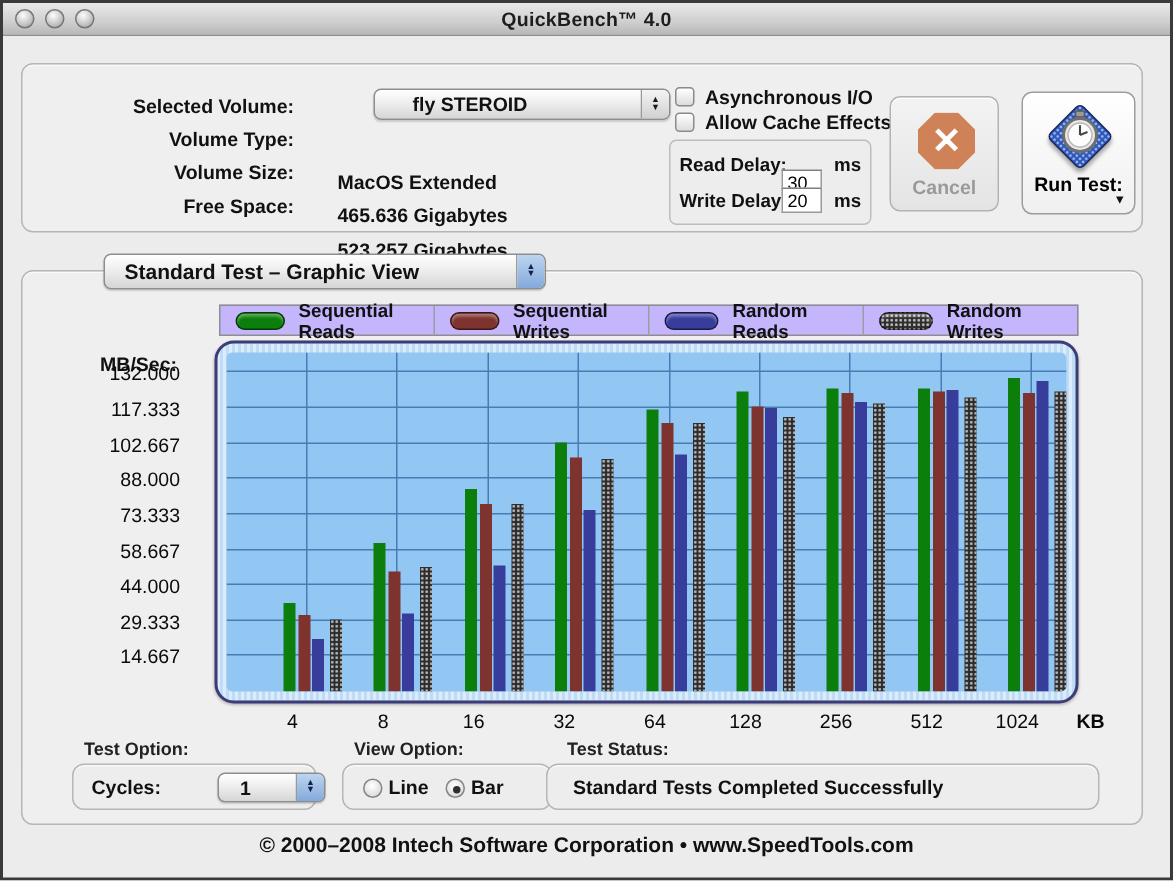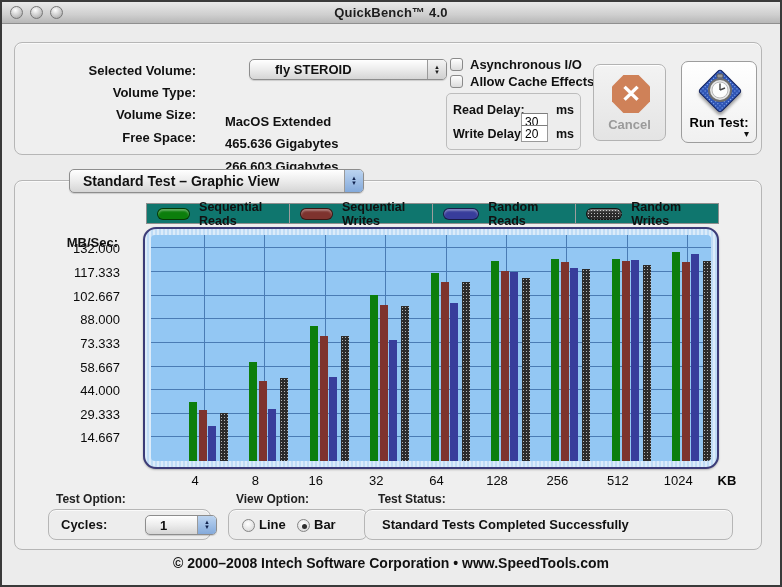--- a/index.html
+++ b/index.html
@@ -55,21 +55,21 @@
     display:flex; align-items:center; justify-content:center;
     color:#fff; font-size:24px; font-weight:700; }
   .diamond { position:absolute; left:22px; top:13px; width:32px; height:32px;
     transform:rotate(45deg); background-color:#2f55b5;
     background-image:radial-gradient(circle, rgba(160,195,255,.9) .8px, transparent .9px);
     background-size:3px 3px; border:1px solid #17265e; border-radius:4px;
     box-shadow:2px 2px 3px rgba(0,0,0,.35); }
   .stopwatch { position:absolute; left:24px; top:11px; }
   .dd-arrow { position:absolute; right:7px; bottom:3px; font-size:10px; color:#111; }
   
-  .legend { position:absolute; display:flex; border:1px solid #8e8e8e; background:#0f766e; }
+  .legend { position:absolute; display:flex; border:1px solid #8e8e8e; background:#c4b5fd; }
   .legend-cell { flex:1; display:flex; align-items:center; gap:9px; padding-left:10px;
     border-left:1px solid #9d9d9d; }
   .legend-cell:first-child { border-left:none; }
   .legend-pill { width:38px; height:12px; border-radius:6px; border:1px solid rgba(0,0,0,.55);
     box-shadow:inset 0 2px 2px rgba(255,255,255,.35); }
   .legend-label { font-size:12.5px; font-weight:600; color:#111; }
   
   .chart-frame { position:absolute; border:2px solid #3c3c78; border-radius:13px;
     background:#bfdcf6;
     background-image:repeating-linear-gradient(90deg, rgba(255,255,255,.45) 0 2px, transparent 2px 4px);
@@ -111,21 +111,21 @@
         </span>
     </div>
 
     <div class="lbl" style="right:565px; top:42px;">Volume Type:</div>
     <div class="val" style="left:210px; top:42px;">MacOS Extended</div>
 
     <div class="lbl" style="right:565px; top:64px;">Volume Size:</div>
     <div class="val" style="left:210px; top:64px;">465.636 Gigabytes</div>
 
     <div class="lbl" style="right:565px; top:87px;">Free Space:</div>
-    <div class="val" style="left:210px; top:87px;">266.603 Gigabytes</div>
+    <div class="val" style="left:210px; top:87px;">523.257 Gigabytes</div>
 
     <div class="checkbox" style="left:435px; top:15px;"></div>
     <div class="lbl" style="left:455px; top:14px;">Asynchronous I/O</div>
     <div class="checkbox" style="left:435px; top:32px;"></div>
     <div class="lbl" style="left:455px; top:31px;">Allow Cache Effects</div>
 
     <div class="delaybox" style="left:431px; top:50px; width:135px; height:57px;">
       <div class="lbl" style="left:6px; top:9px; font-size:12.5px;">Read Delay:</div>
       <input class="tinput" style="left: 74px; top: 7px; margin-top: 12px;" value="30">
       <div class="lbl" style="left:109px; top:9px; font-size:12.5px;">ms</div>

